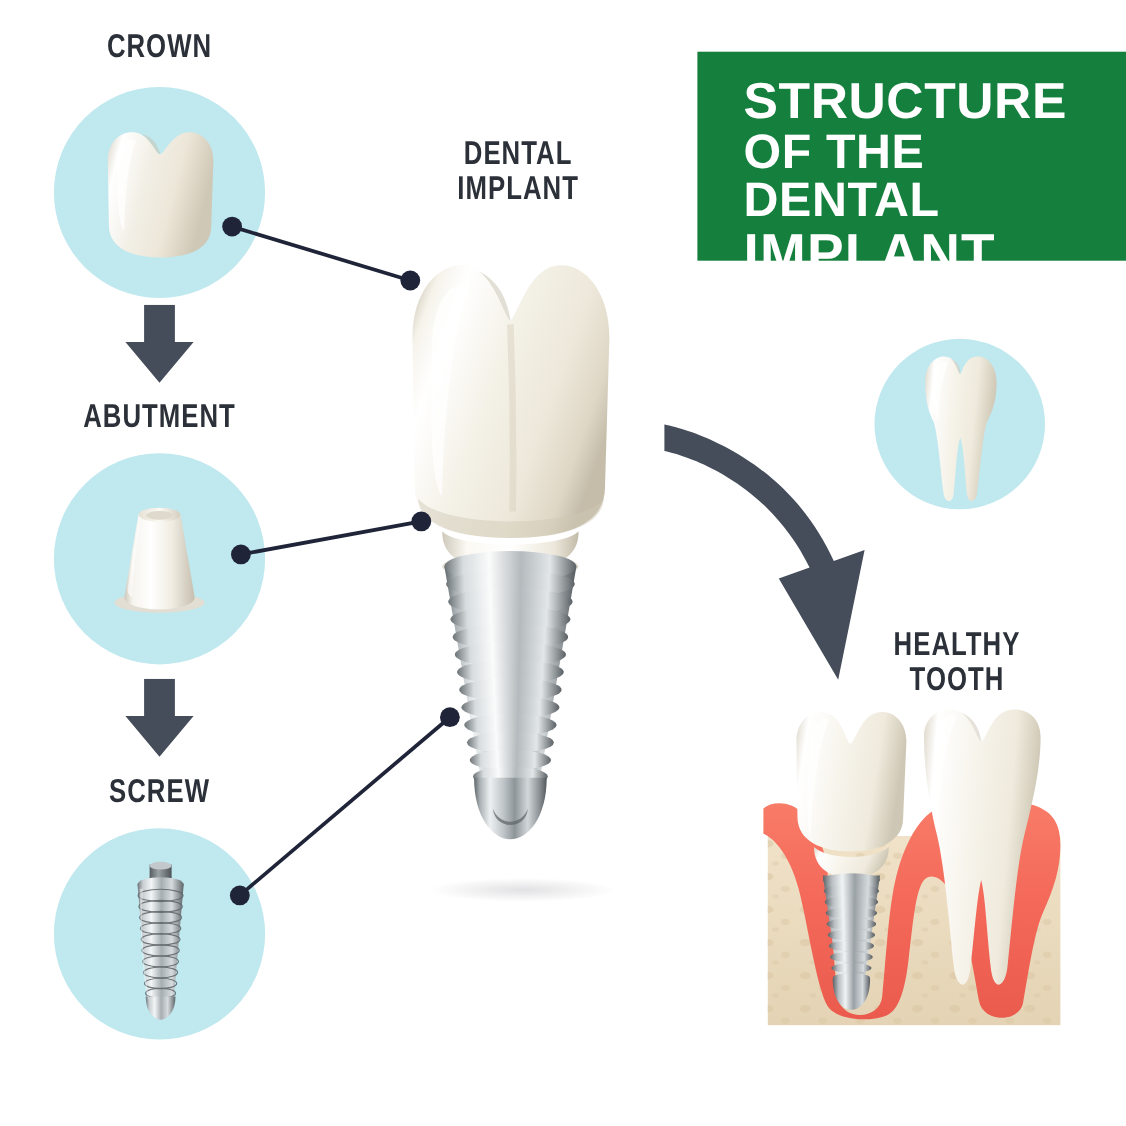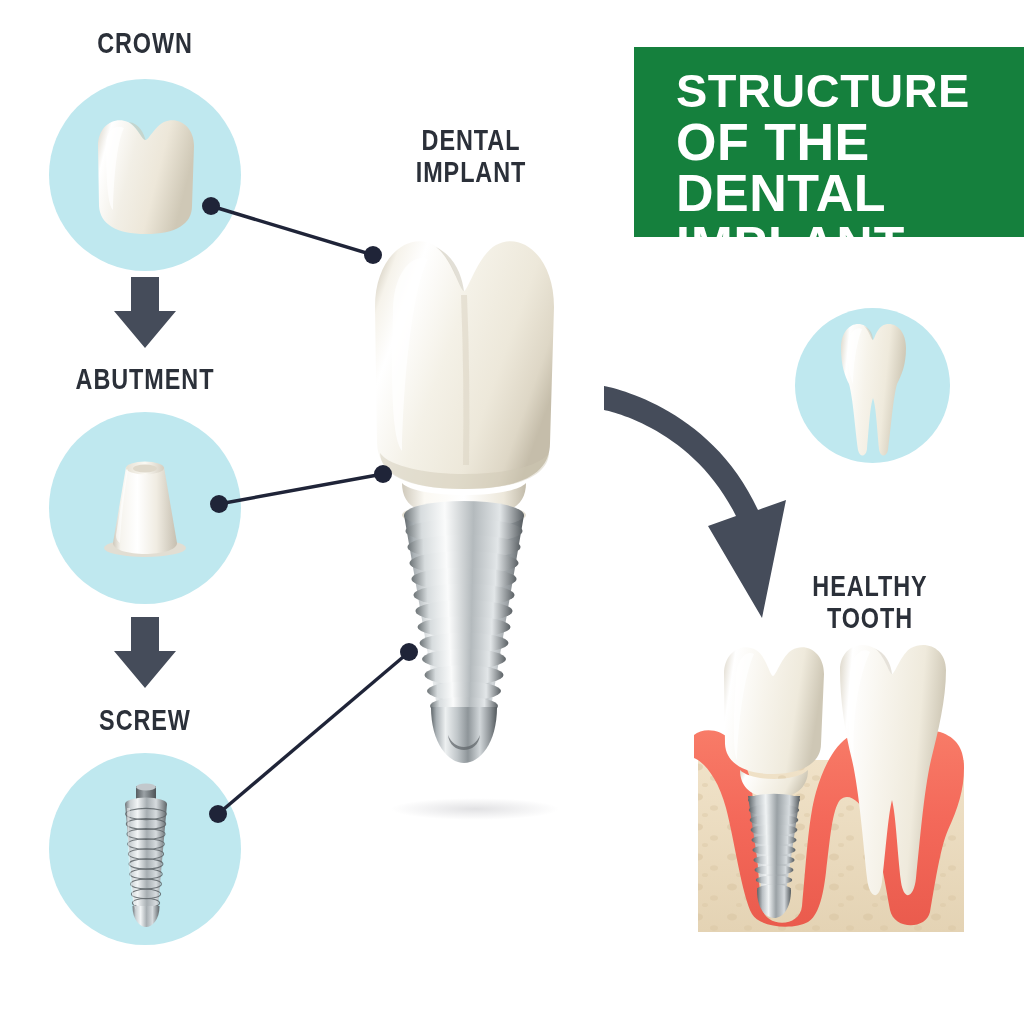--- a/index.html
+++ b/index.html
@@ -22,21 +22,21 @@
   }
   #title-banner .title-lines{
     position:absolute;left:42px;top:22px;right:18px;
     color:#ffffff;
     font-family:"Liberation Sans", sans-serif;
     font-weight:bold;
     line-height:0.99;
     letter-spacing:0.5px;
   }
   .title-l1{font-size:46px;transform:scaleX(1.02);transform-origin:left center;display:block;}
-  .title-l2{font-size:52px;display:block;margin-top:2px;}
+  .title-l2{font-size:44px;display:block;margin-top:2px;}
   .title-l3{font-size:50px;display:block;margin-top:2px;letter-spacing:1px;}
 
   
   .label{
     color:#2B3039;
     font-family:"Liberation Sans", sans-serif;
     font-weight:bold;
     letter-spacing:1.2px;
     text-align:center;
     transform:scaleX(0.78);

